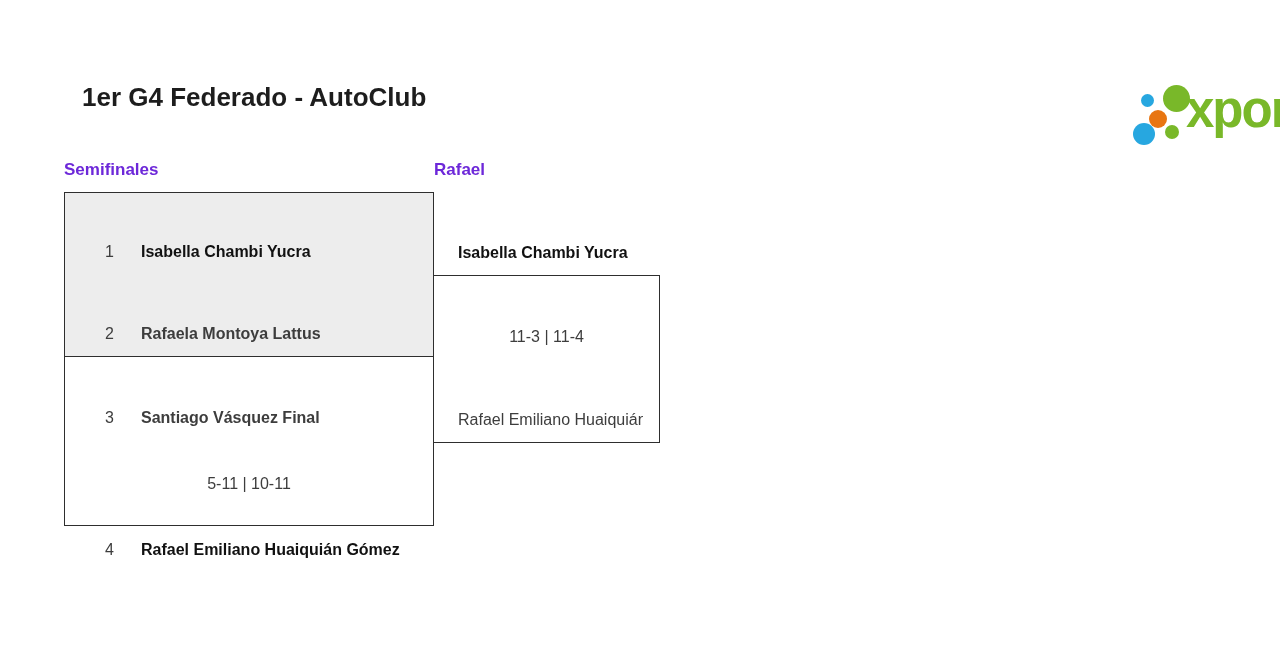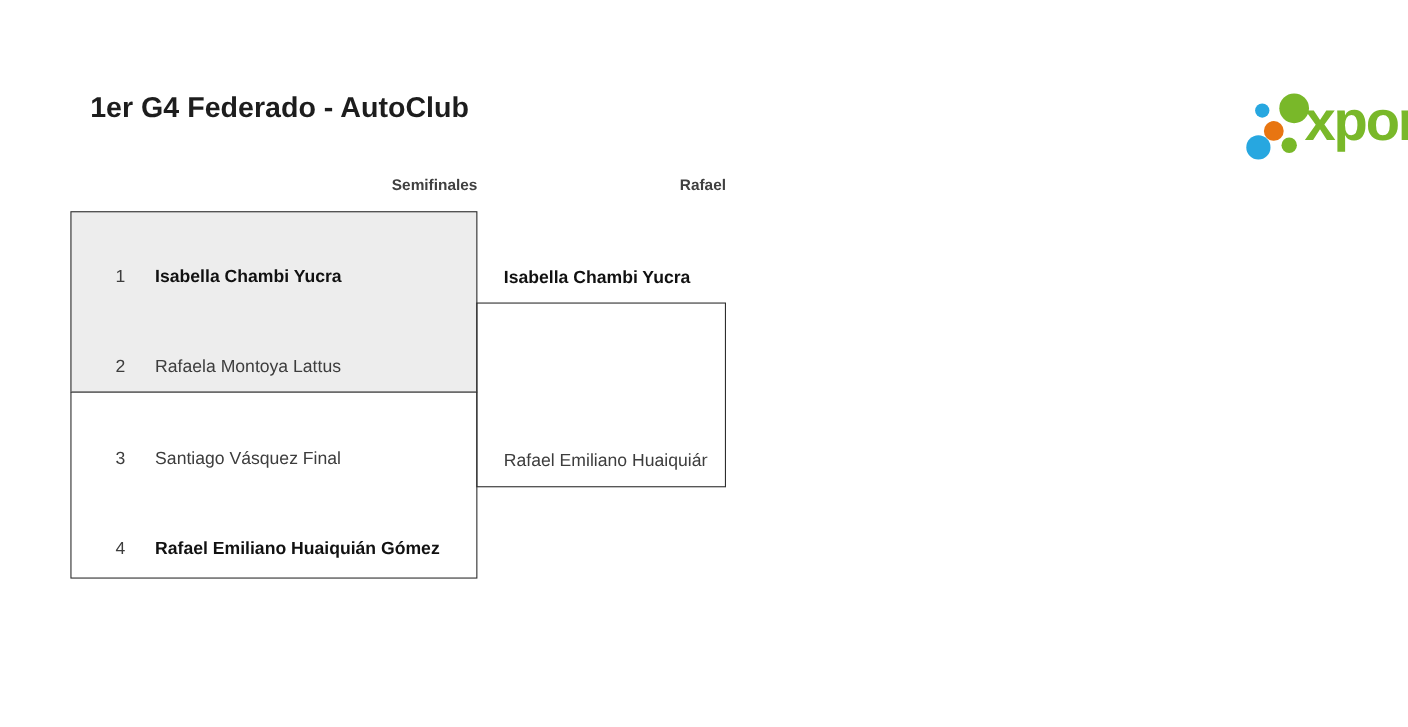--- a/index.html
+++ b/index.html
@@ -37,37 +37,37 @@
   .dot-green-small{ left: 1085px; top: 45px; width: 14px; height: 14px; background: var(--green); }
   .wordmark {
     position: absolute; left: 1106px; top: 0px;
     font-size: 51px; font-weight: 700; letter-spacing: -2px;
     color: var(--green);
   }
 
   
   .round-header {
     position: absolute; top: 96px; height: 22px;
-    text-align: right; font-size: 14px; font-weight: 700; color: #404040;
+    text-align: left; font-size: 17px; font-weight: 700; color: #6d28d9;
   }
   .round-header.semis { left: 0; width: 370px; }
   .round-header.final { left: 370px; width: 226px; }
 
   .sf-box {
     position: absolute; left: 0; width: 370px;
     border: 1px solid var(--border);
     display: flex; flex-direction: column; justify-content: space-between;
     padding: 18px 8px 16px 8px;
   }
   .sf-box.sf1 { top: 128px; height: 165px; background: var(--box-gray); }
   .sf-box.sf2 { top: 292px; height: 170px; background: #ffffff; padding-top: 20px; }
 
   .player-row { display: flex; align-items: baseline; font-size: 16px; line-height: 18px; white-space: nowrap; }
   .seed { width: 13px; margin-right: 7px; color: var(--muted); font-weight: 400; flex: 0 0 auto; }
-  .pname { color: var(--muted); font-weight: 400; }
+  .pname { color: var(--muted); font-weight: 700; }
   .pname.winner { color: var(--ink); font-weight: 700; }
   .score { text-align: center; font-size: 16px; color: var(--muted); line-height: 18px; }
 
   .final-box {
     position: absolute; left: 369px; top: 211px;
     width: 227px; height: 168px;
     border: 1px solid var(--border);
     background: transparent;
   }
   .final-player {
@@ -112,24 +112,26 @@
       <span class="seed">2</span>
       <span class="pname">Rafaela Montoya Lattus</span>
     </div>
   </div>
 
   <div class="sf-box sf2">
     <div class="player-row">
       <span class="seed">3</span>
       <span class="pname">Santiago Vásquez Final</span>
     </div>
+    <div class="score">5-11 | 10-11</div>
     <div class="player-row">
       <span class="seed">4</span>
       <span class="pname winner">Rafael Emiliano Huaiquián Gómez</span>
     </div>
   </div>
 
   <div class="final-box">
     <div class="final-player p1">Isabella Chambi Yucra</div>
+    <div class="final-score">11-3 | 11-4</div>
     <div class="final-player p2">Rafael Emiliano Huaiquián Gómez</div>
   </div>
 
 </div>
 
 </body></html>

